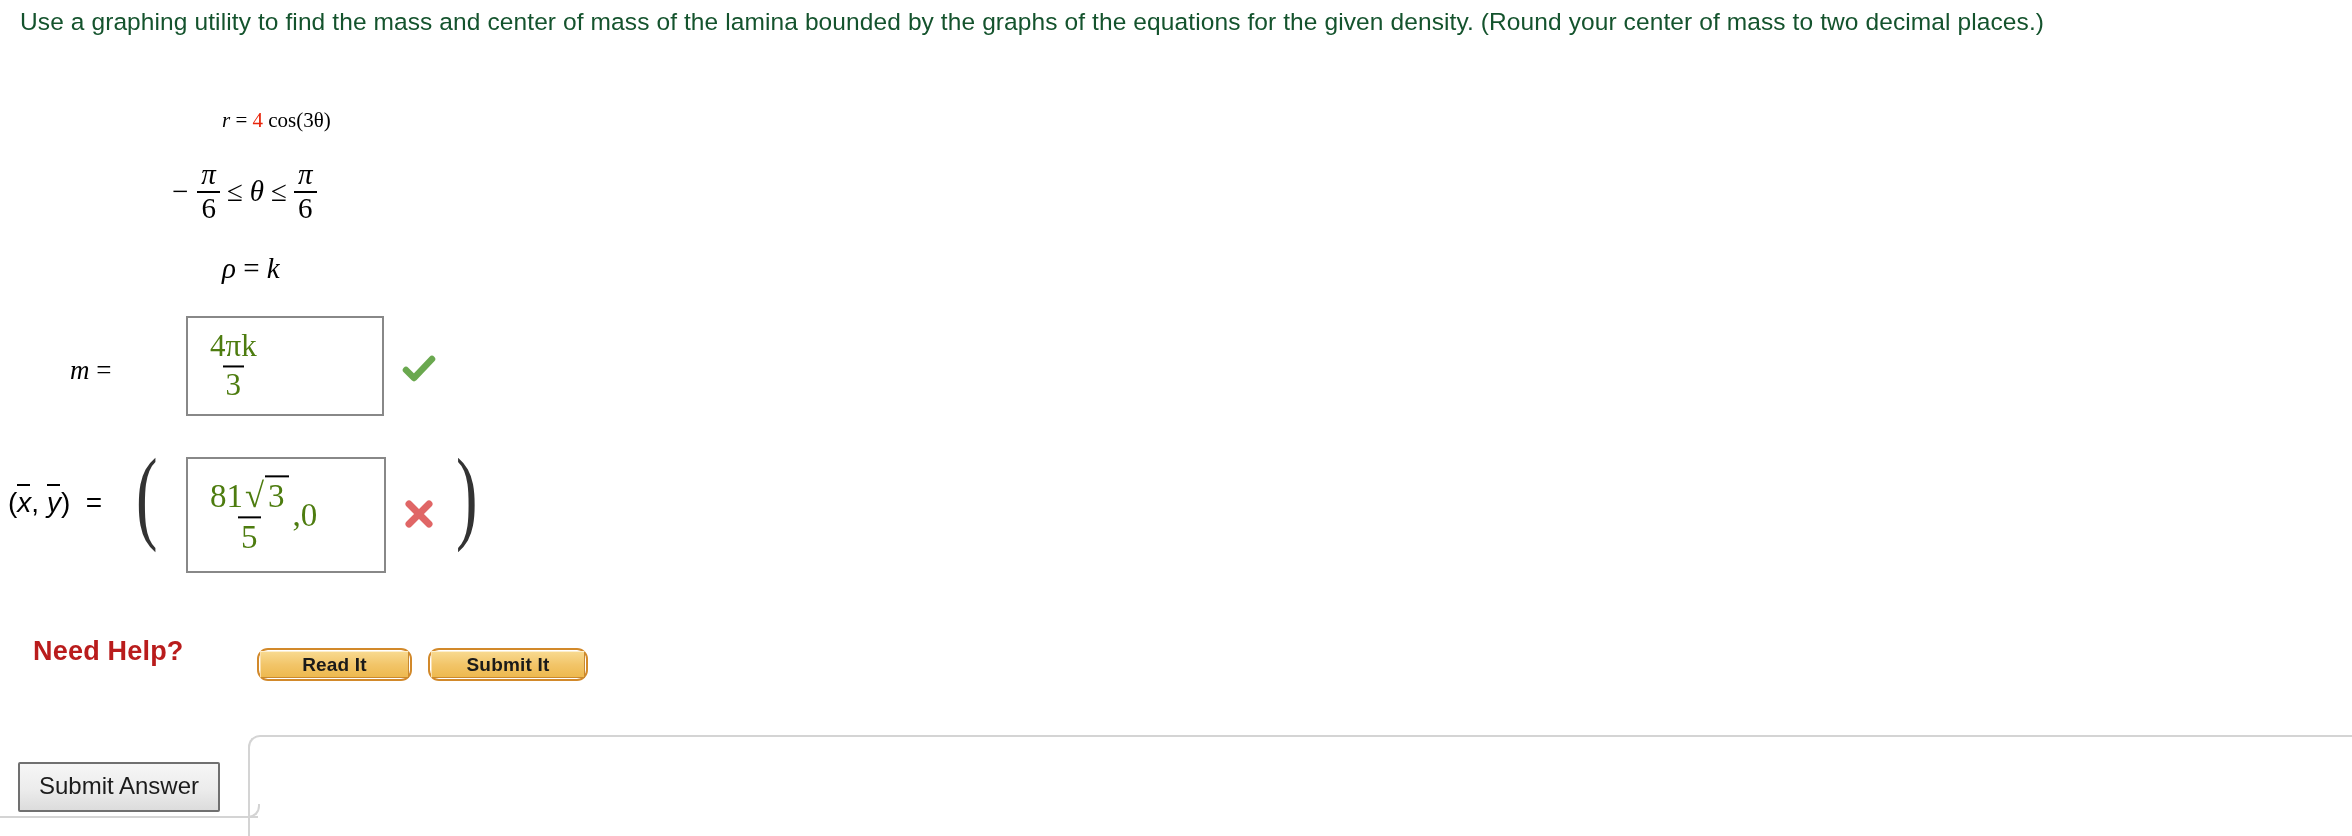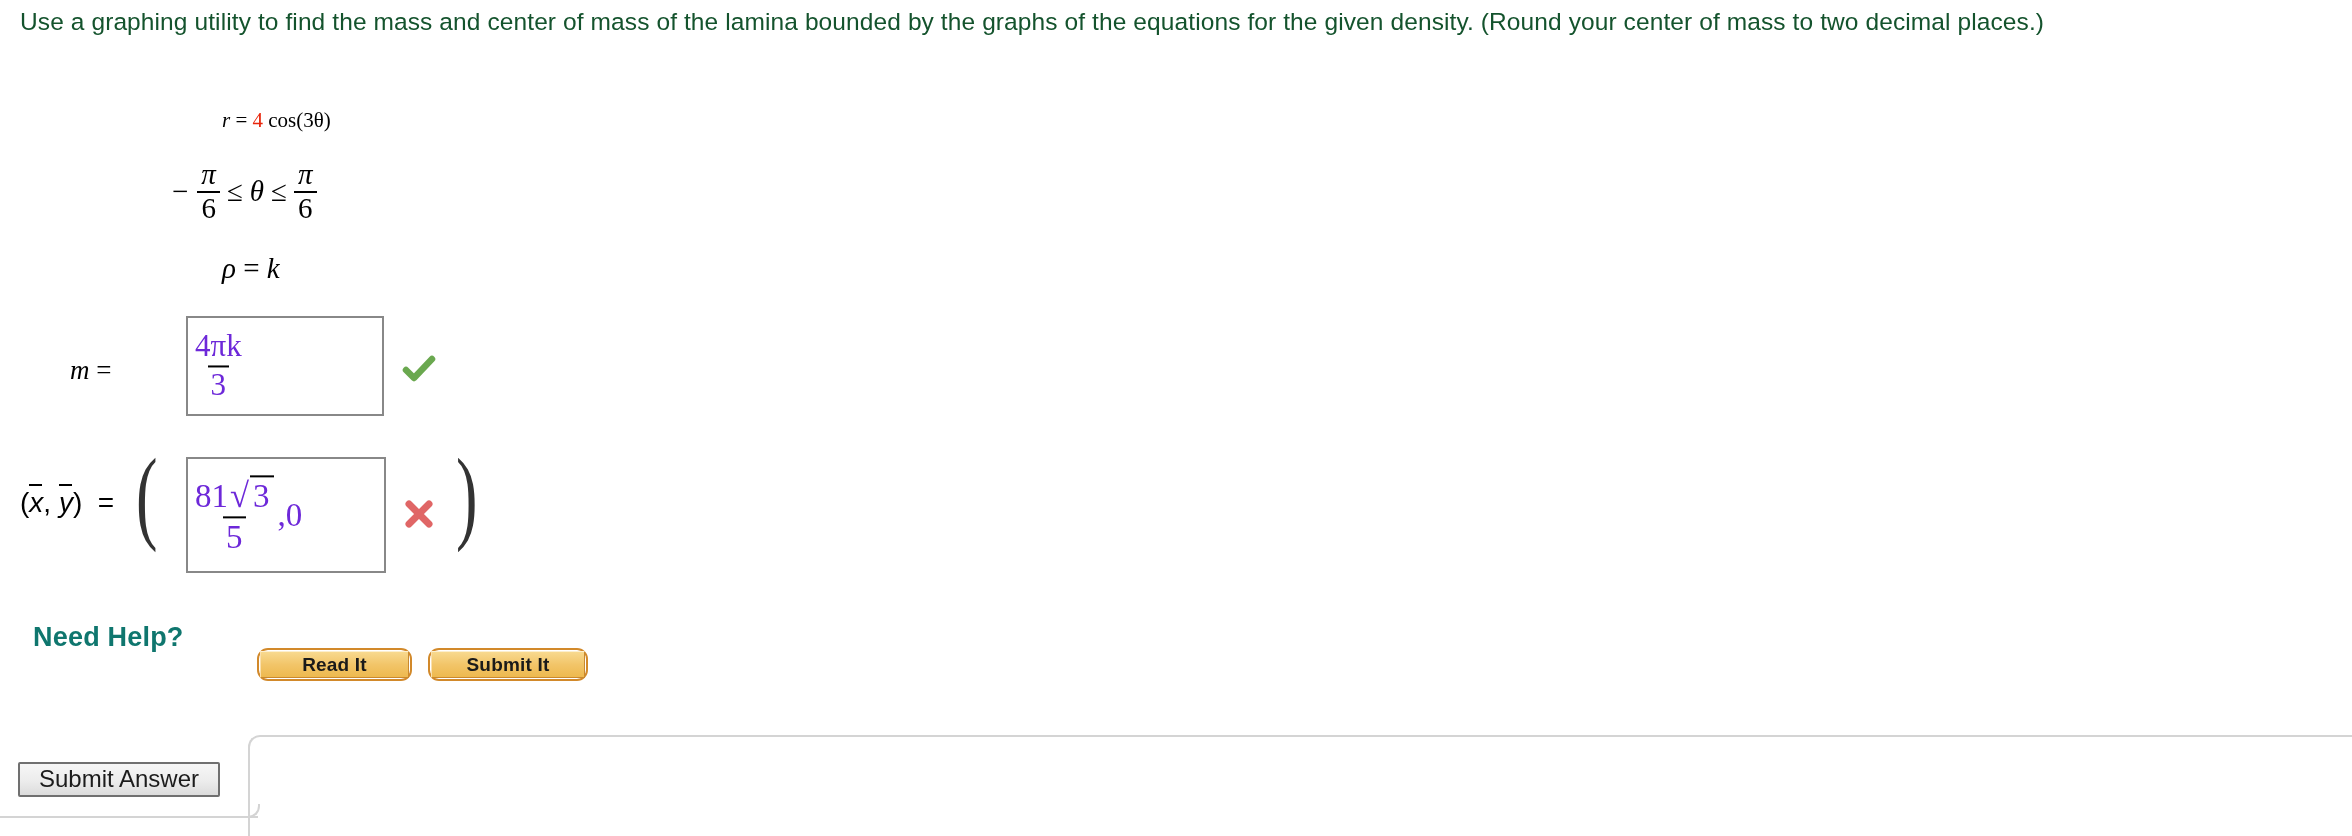--- a/index.html
+++ b/index.html
@@ -102,25 +102,25 @@
     height: 100px;
   }
   #box-com {
     left: 186px;
     top: 457px;
     width: 200px;
     height: 116px;
   }
   .box-inner {
     position: absolute;
-    left: 4px;
+    left: 19px;
     top: 50%;
     transform: translateY(-50%);
     font-family: "Liberation Serif", serif;
-    color: #6d28d9;
+    color: #4d7c0f;
     white-space: nowrap;
   }
   #box-mass .box-inner { font-size: 31px; }
   #box-com .box-inner { font-size: 33px; }
 
   .frac-serif {
     display: inline-flex;
     flex-direction: column;
     align-items: center;
     vertical-align: middle;
@@ -140,21 +140,21 @@
     padding: 2px 4px 0 3px;
     margin-left: 1px;
   }
   .radsign { display: inline-block; font-size: 1.05em; }
 
   .comma-zero { vertical-align: -0.10em; margin-left: 1px; }
 
   
   .label-xy {
     position: absolute;
-    left: 20px;
+    left: 8px;
     top: 487px;
     font-size: 28px;
     font-family: "Liberation Sans", sans-serif;
     white-space: nowrap;
   }
   .label-xy .bar {
     display: inline-block;
     position: relative;
     font-style: italic;
   }
@@ -194,24 +194,24 @@
     width: 34px;
     height: 34px;
   }
   #mark-correct { left: 402px; top: 352px; }
   #mark-wrong  { left: 402px; top: 497px; }
 
   
   .needhelp-label {
     position: absolute;
     left: 33px;
-    top: 622px;
+    top: 636px;
     font-size: 27px;
     font-weight: bold;
-    color: #0f766e;
+    color: #b91c1c;
     letter-spacing: 0.2px;
     white-space: nowrap;
   }
   .help-btn {
     position: absolute;
     top: 648px;
     height: 33px;
     box-sizing: border-box;
     border: 2px solid #d2892a;
     border-radius: 11px;
@@ -267,21 +267,21 @@
     box-sizing: border-box;
     border-bottom: 2px solid #d4d4d4;
     border-right: 2px solid #d4d4d4;
     border-bottom-right-radius: 12px;
   }
   #submit-answer-button {
     position: absolute;
     left: 18px;
     top: 762px;
     width: 202px;
-    height: 35px;
+    height: 50px;
     box-sizing: border-box;
     border: 2px solid #707070;
     border-radius: 2px;
     background: linear-gradient(to bottom, #f6f6f6 0%, #ececec 55%, #dcdcdc 100%);
     font-family: "Liberation Sans", sans-serif;
     font-size: 24px;
     color: #1c1c1c;
     display: flex;
     align-items: center;
     justify-content: center;

